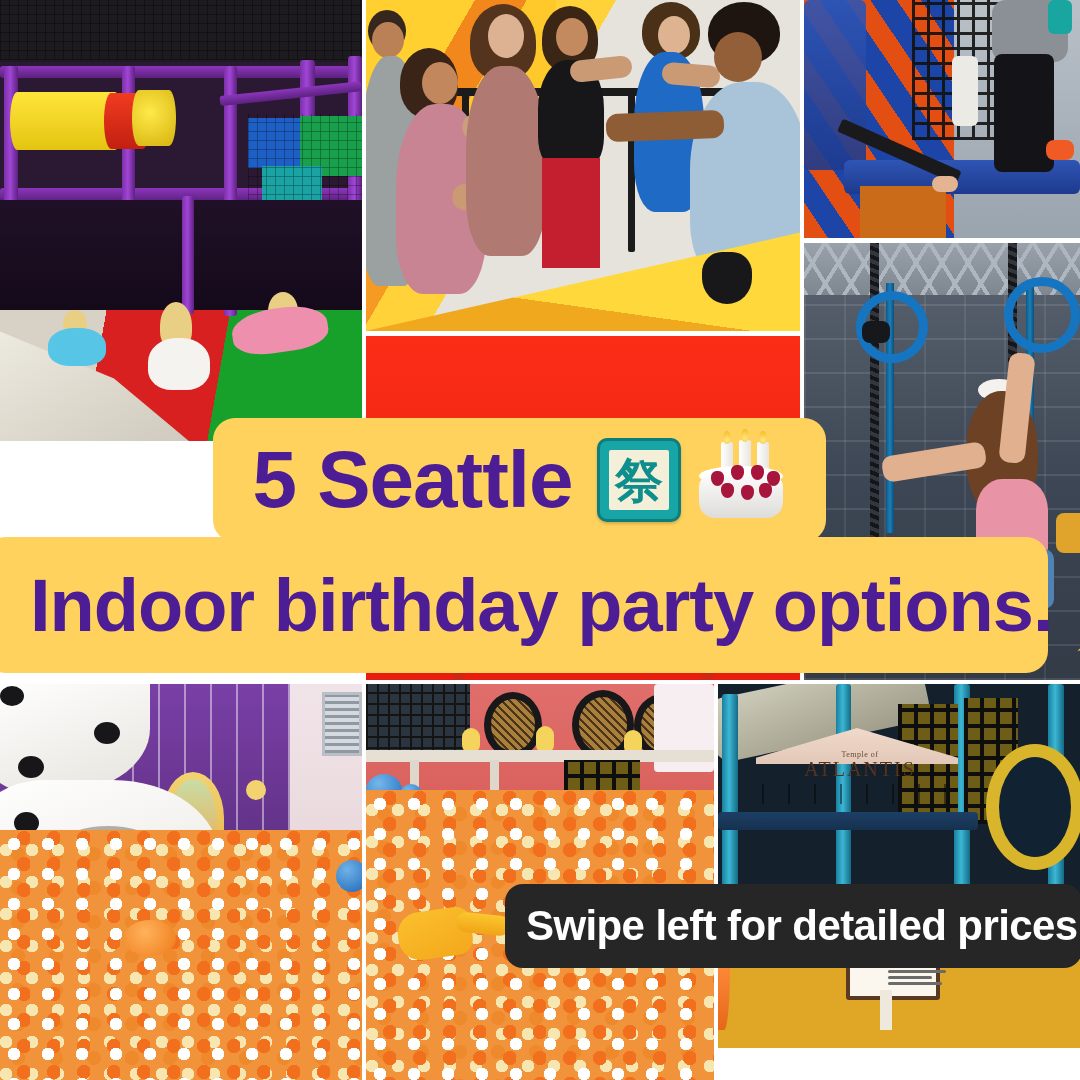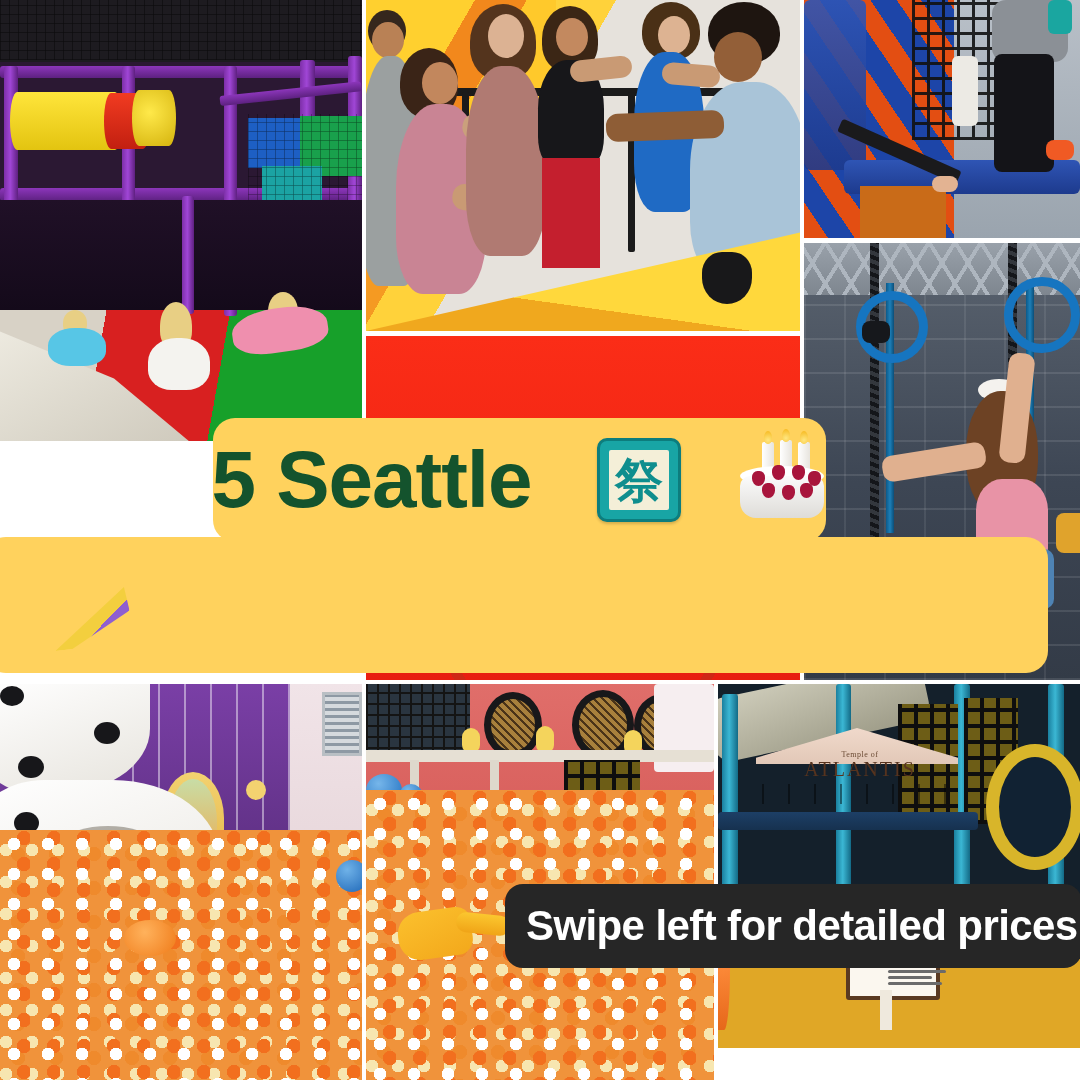--- a/index.html
+++ b/index.html
@@ -135,21 +135,21 @@
   .at-sign .ln{position:absolute;left:38px;height:3px;background:#6b6b6b;border-radius:2px;}
   .at-sign .ttl{position:absolute;left:38px;top:9px;height:5px;width:80px;background:#2a2a2a;border-radius:2px;}
   .at-post-stick{position:absolute;background:#efe9dd;}
 
   
   .ycard{position:absolute;background:#ffd25d;}
   #card-1{left:213px;top:418px;width:613px;height:124px;border-radius:22px;}
   #card-2{left:-16px;top:537px;width:1064px;height:136px;border-radius:22px;}
   .ycard .txt{
     position:absolute;display:flex;align-items:center;
-    font-weight:700;color:#14532d;letter-spacing:-1px;white-space:nowrap;gap:41px;
+    font-weight:700;color:#4c1d95;letter-spacing:-1px;white-space:nowrap;
   }
   #t1{left:0;right:0;top:0;bottom:0;justify-content:center;font-size:80px;}
   #t2{left:46px;top:0;bottom:0;font-size:74px;}
   .emo{display:inline-block;line-height:1;}
 
   
   .emoji-jp{
     width:78px;height:78px;margin-left:24px;border-radius:10px;
     background:#18a5a5;border:3px solid #0d7d7d;
     position:relative;flex:0 0 auto;
@@ -437,20 +437,21 @@
         <span class="cherry" style="left:72px;bottom:34px;"></span>
         <span class="cherry" style="left:26px;bottom:22px;"></span>
         <span class="cherry" style="left:46px;bottom:20px;"></span>
         <span class="cherry" style="left:64px;bottom:22px;"></span>
       </span>
     </div>
   </div>
 
   <div class="ycard" id="card-2">
     <div class="txt" id="t2">
+      <span>Indoor birthday party options.</span>
       <span class="emo emoji-popper">
         <span class="cone"></span>
 
       </span>
     </div>
   </div>
 
   <div id="caption-pill">
     <span class="txt">Swipe left for detailed prices.</span>
   </div>

